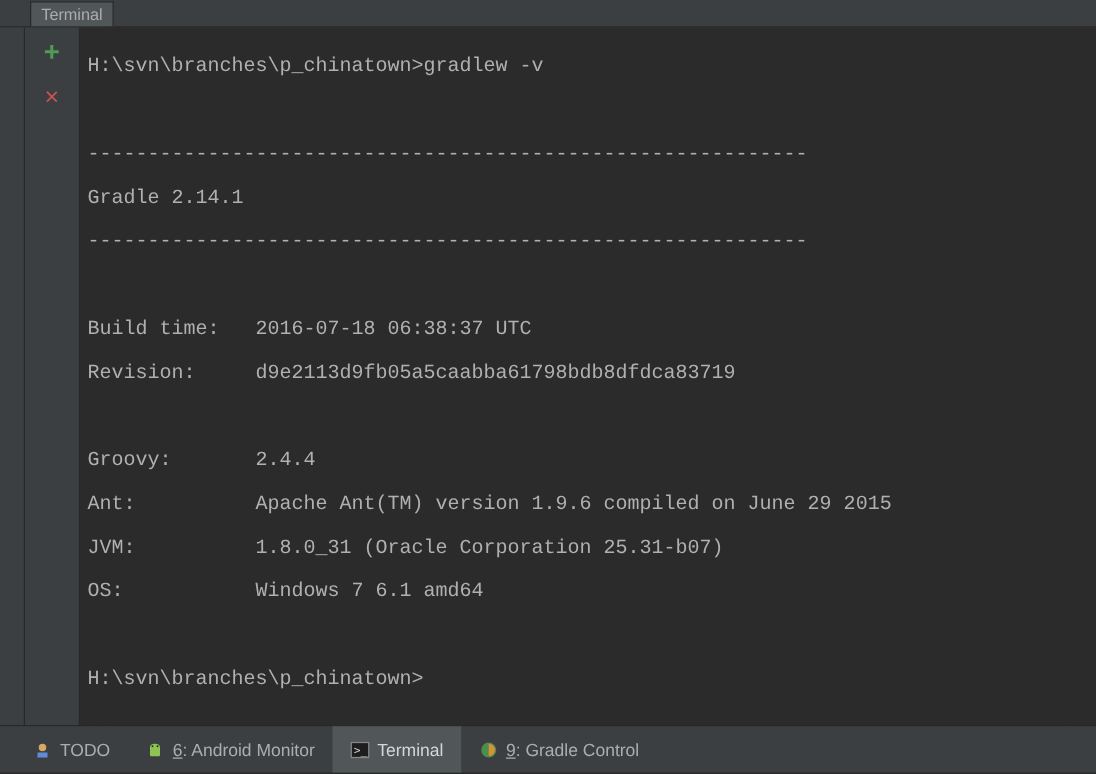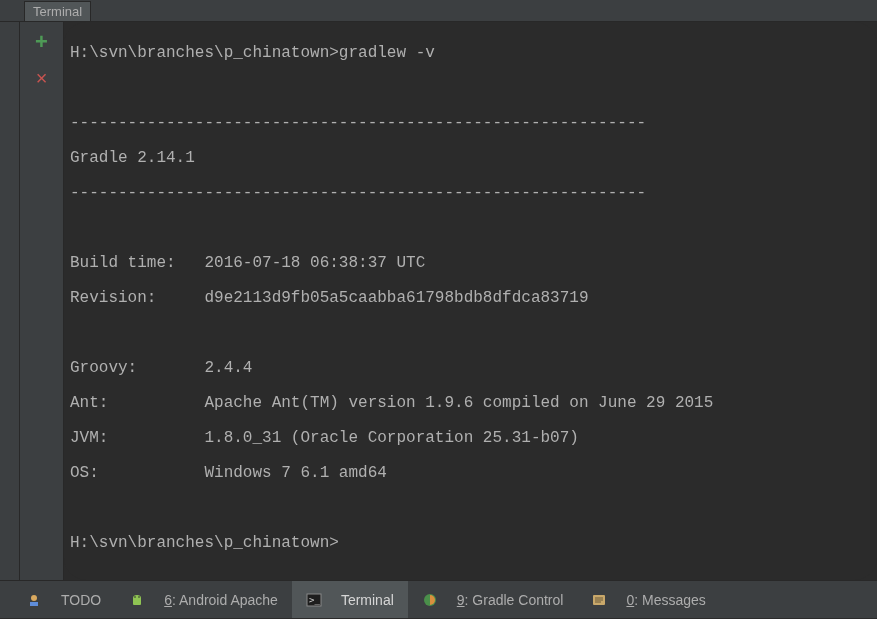--- a/index.html
+++ b/index.html
@@ -75,21 +75,21 @@
   height: 38px;
   background: #3c3f41;
   border-top: 1px solid #282828;
   display: flex;
   align-items: center;
   padding-left: 12px;
 }
 .tab-item {
   display: flex;
   align-items: center;
-  gap: 19px;
+  gap: 6px;
   padding: 6px 14px;
   color: #adadad;
   font-size: 14px;
   cursor: pointer;
   height: 100%;
 }
 .tab-item.active {
   background: #515658;
   color: #d6d6d6;
 }
@@ -147,44 +147,33 @@
     <span>TODO</span>
   </div>
   <div class="tab-item">
     <span class="tab-icon">
       <svg width="16" height="16" viewBox="0 0 16 16">
         <path d="M4 6 Q4 3 8 3 Q12 3 12 6 L12 12 Q12 13 11 13 L5 13 Q4 13 4 12 Z" fill="#8fc453"></path>
         <circle cx="6" cy="5" r="0.8" fill="#2b2b2b"></circle>
         <circle cx="10" cy="5" r="0.8" fill="#2b2b2b"></circle>
       </svg>
     </span>
-    <span><span class="underline-num">6</span><span>: Android Apache</span></span>
+    <span><span class="underline-num">6</span><span>: Android Monitor</span></span>
   </div>
   <div class="tab-item active">
     <span class="tab-icon">
       <svg width="16" height="16" viewBox="0 0 16 16">
         <rect x="1" y="2" width="14" height="12" fill="#1e1e1e" stroke="#888" stroke-width="1"></rect>
         <text x="3" y="11" font-size="9" fill="#cfcfcf" font-family="monospace">&gt;_</text>
       </svg>
     </span>
     <span>Terminal</span>
   </div>
   <div class="tab-item">
     <span class="tab-icon">
       <svg width="16" height="16" viewBox="0 0 16 16">
         <circle cx="8" cy="8" r="6" fill="#4a8f4a"></circle>
         <path d="M8 3 A5 5 0 0 1 8 13 Z" fill="#d98f3e"></path>
       </svg>
     </span>
     <span><span class="underline-num">9</span><span>: Gradle Control</span></span>
   </div>
-  <div class="tab-item">
-    <span class="tab-icon">
-      <svg width="16" height="16" viewBox="0 0 16 16">
-        <rect x="2" y="3" width="12" height="10" fill="#c9a86a" rx="1"></rect>
-        <line x1="4" y1="6" x2="12" y2="6" stroke="#6b5a3a" stroke-width="1"></line>
-        <line x1="4" y1="8" x2="12" y2="8" stroke="#6b5a3a" stroke-width="1"></line>
-        <line x1="4" y1="10" x2="10" y2="10" stroke="#6b5a3a" stroke-width="1"></line>
-      </svg>
-    </span>
-    <span><span class="underline-num">0</span><span>: Messages</span></span>
-  </div>
 </div>
 
 </body></html>

